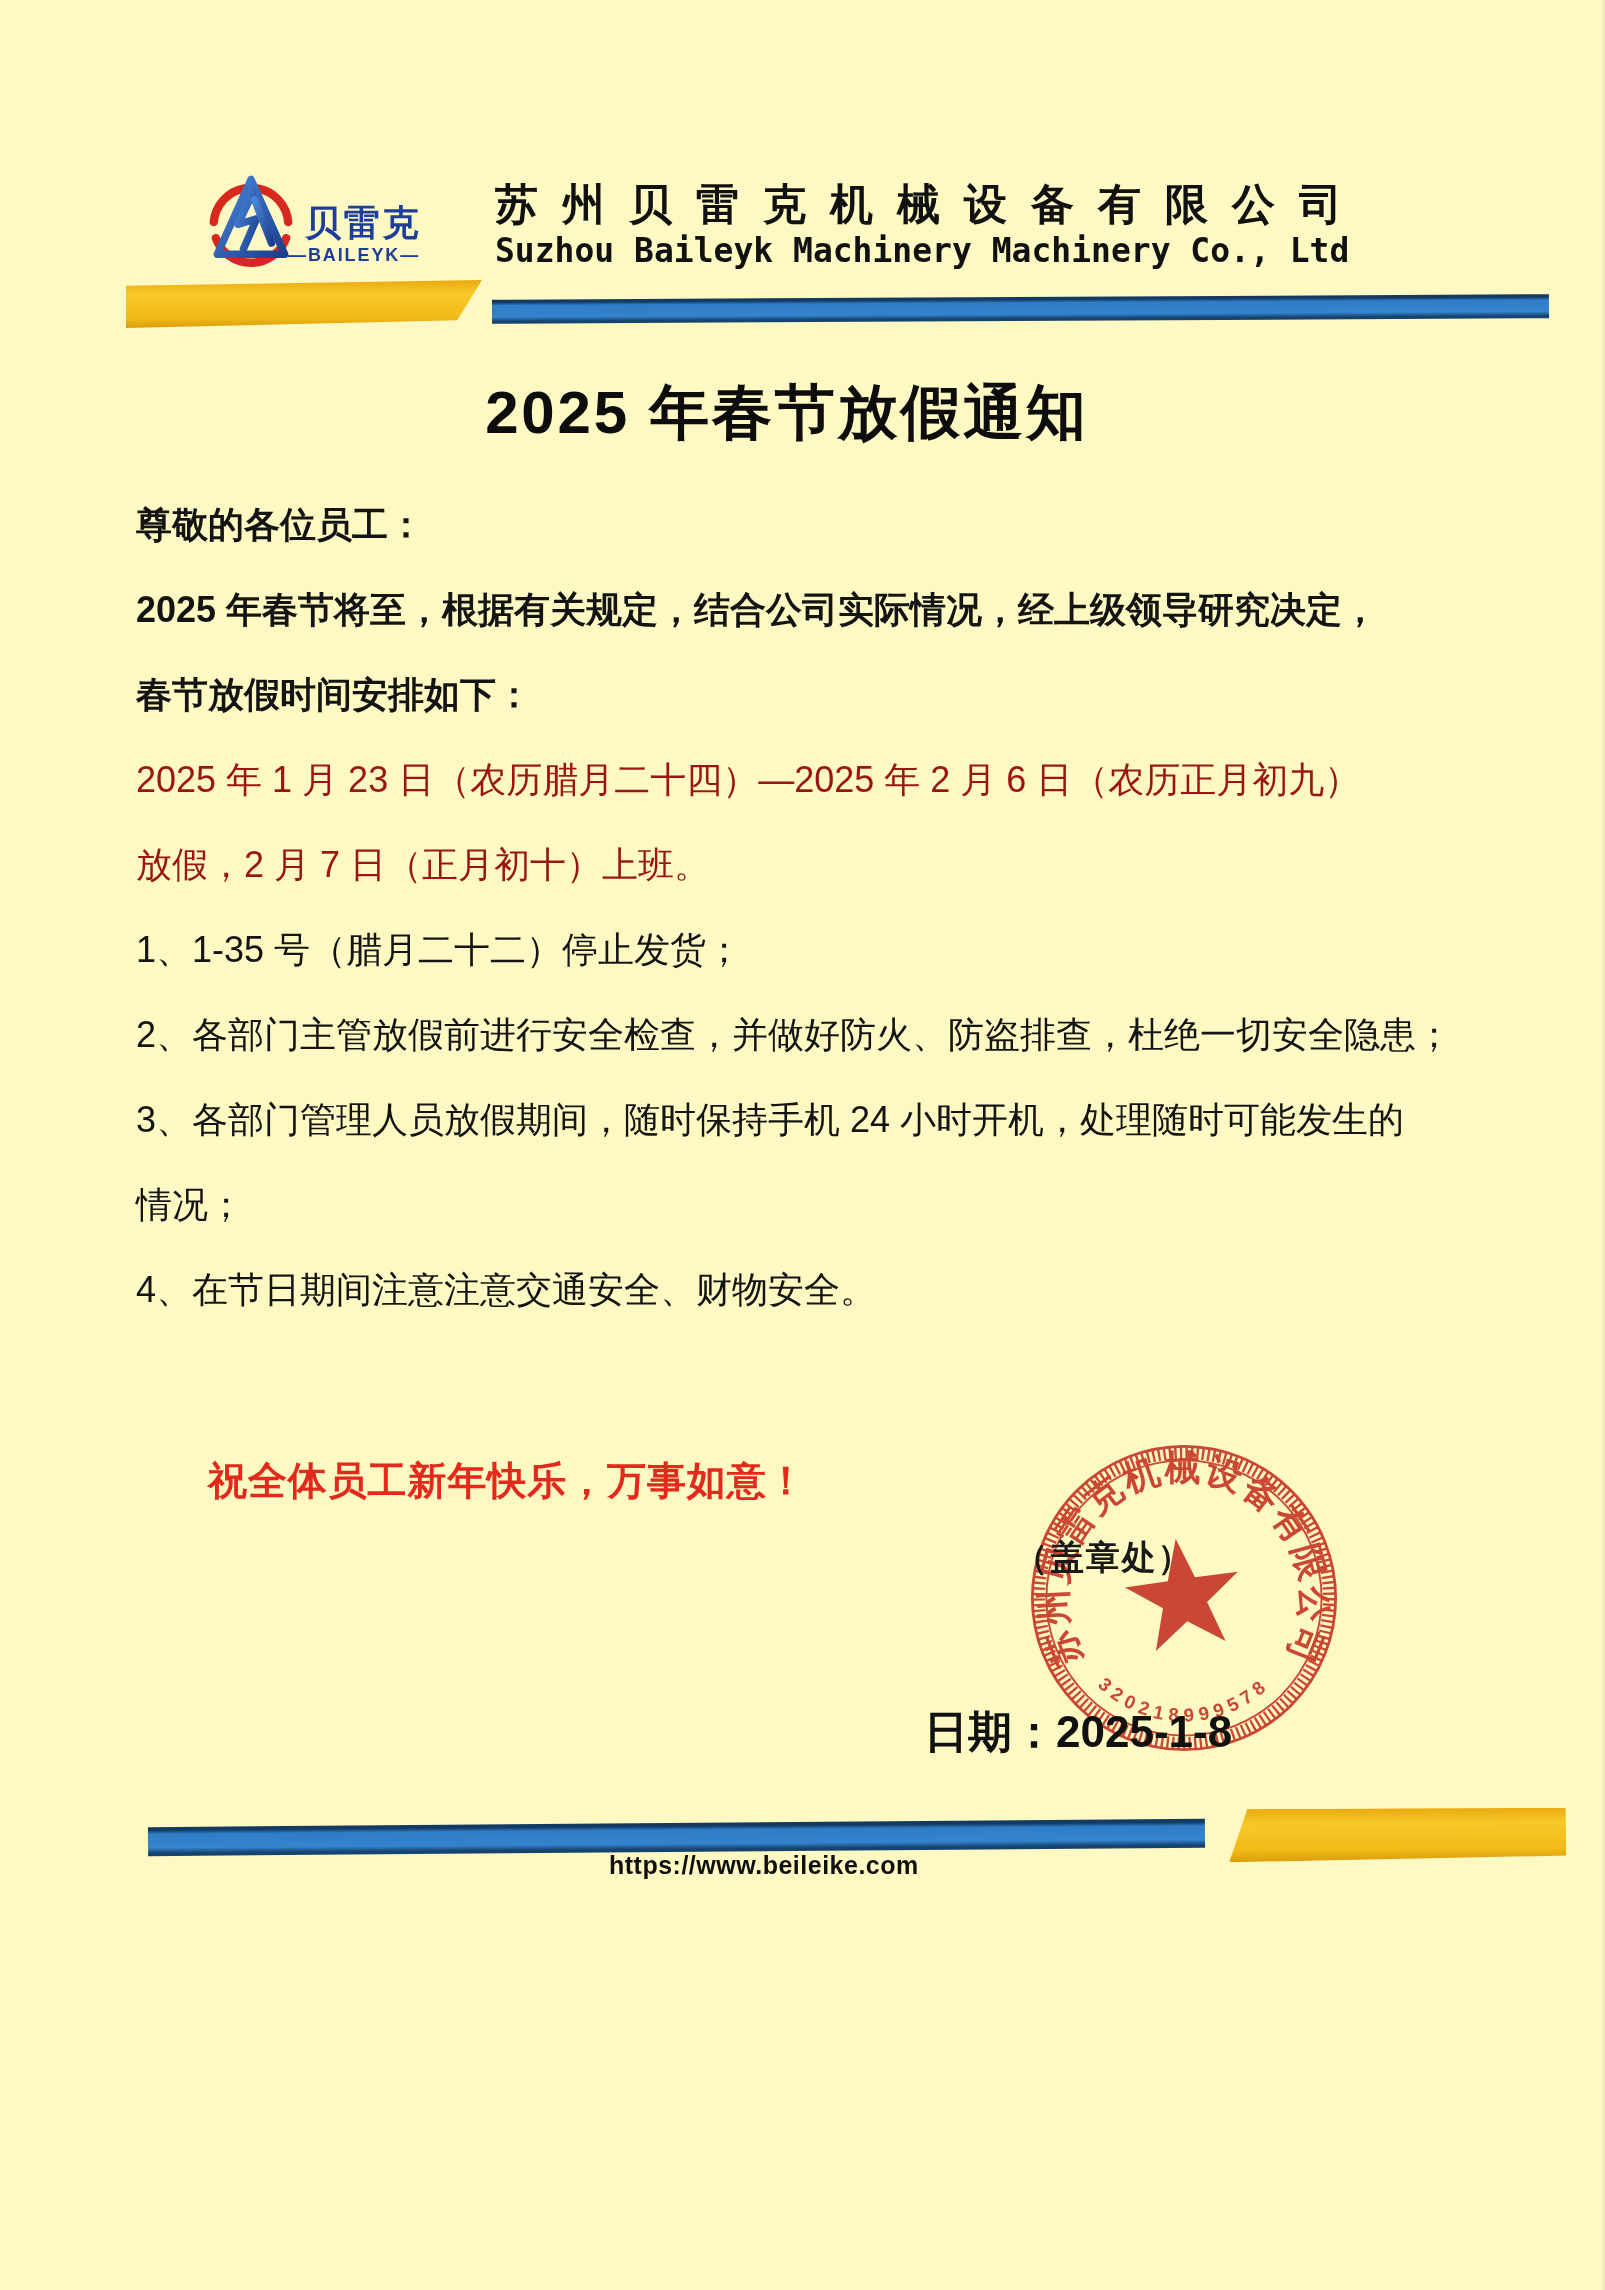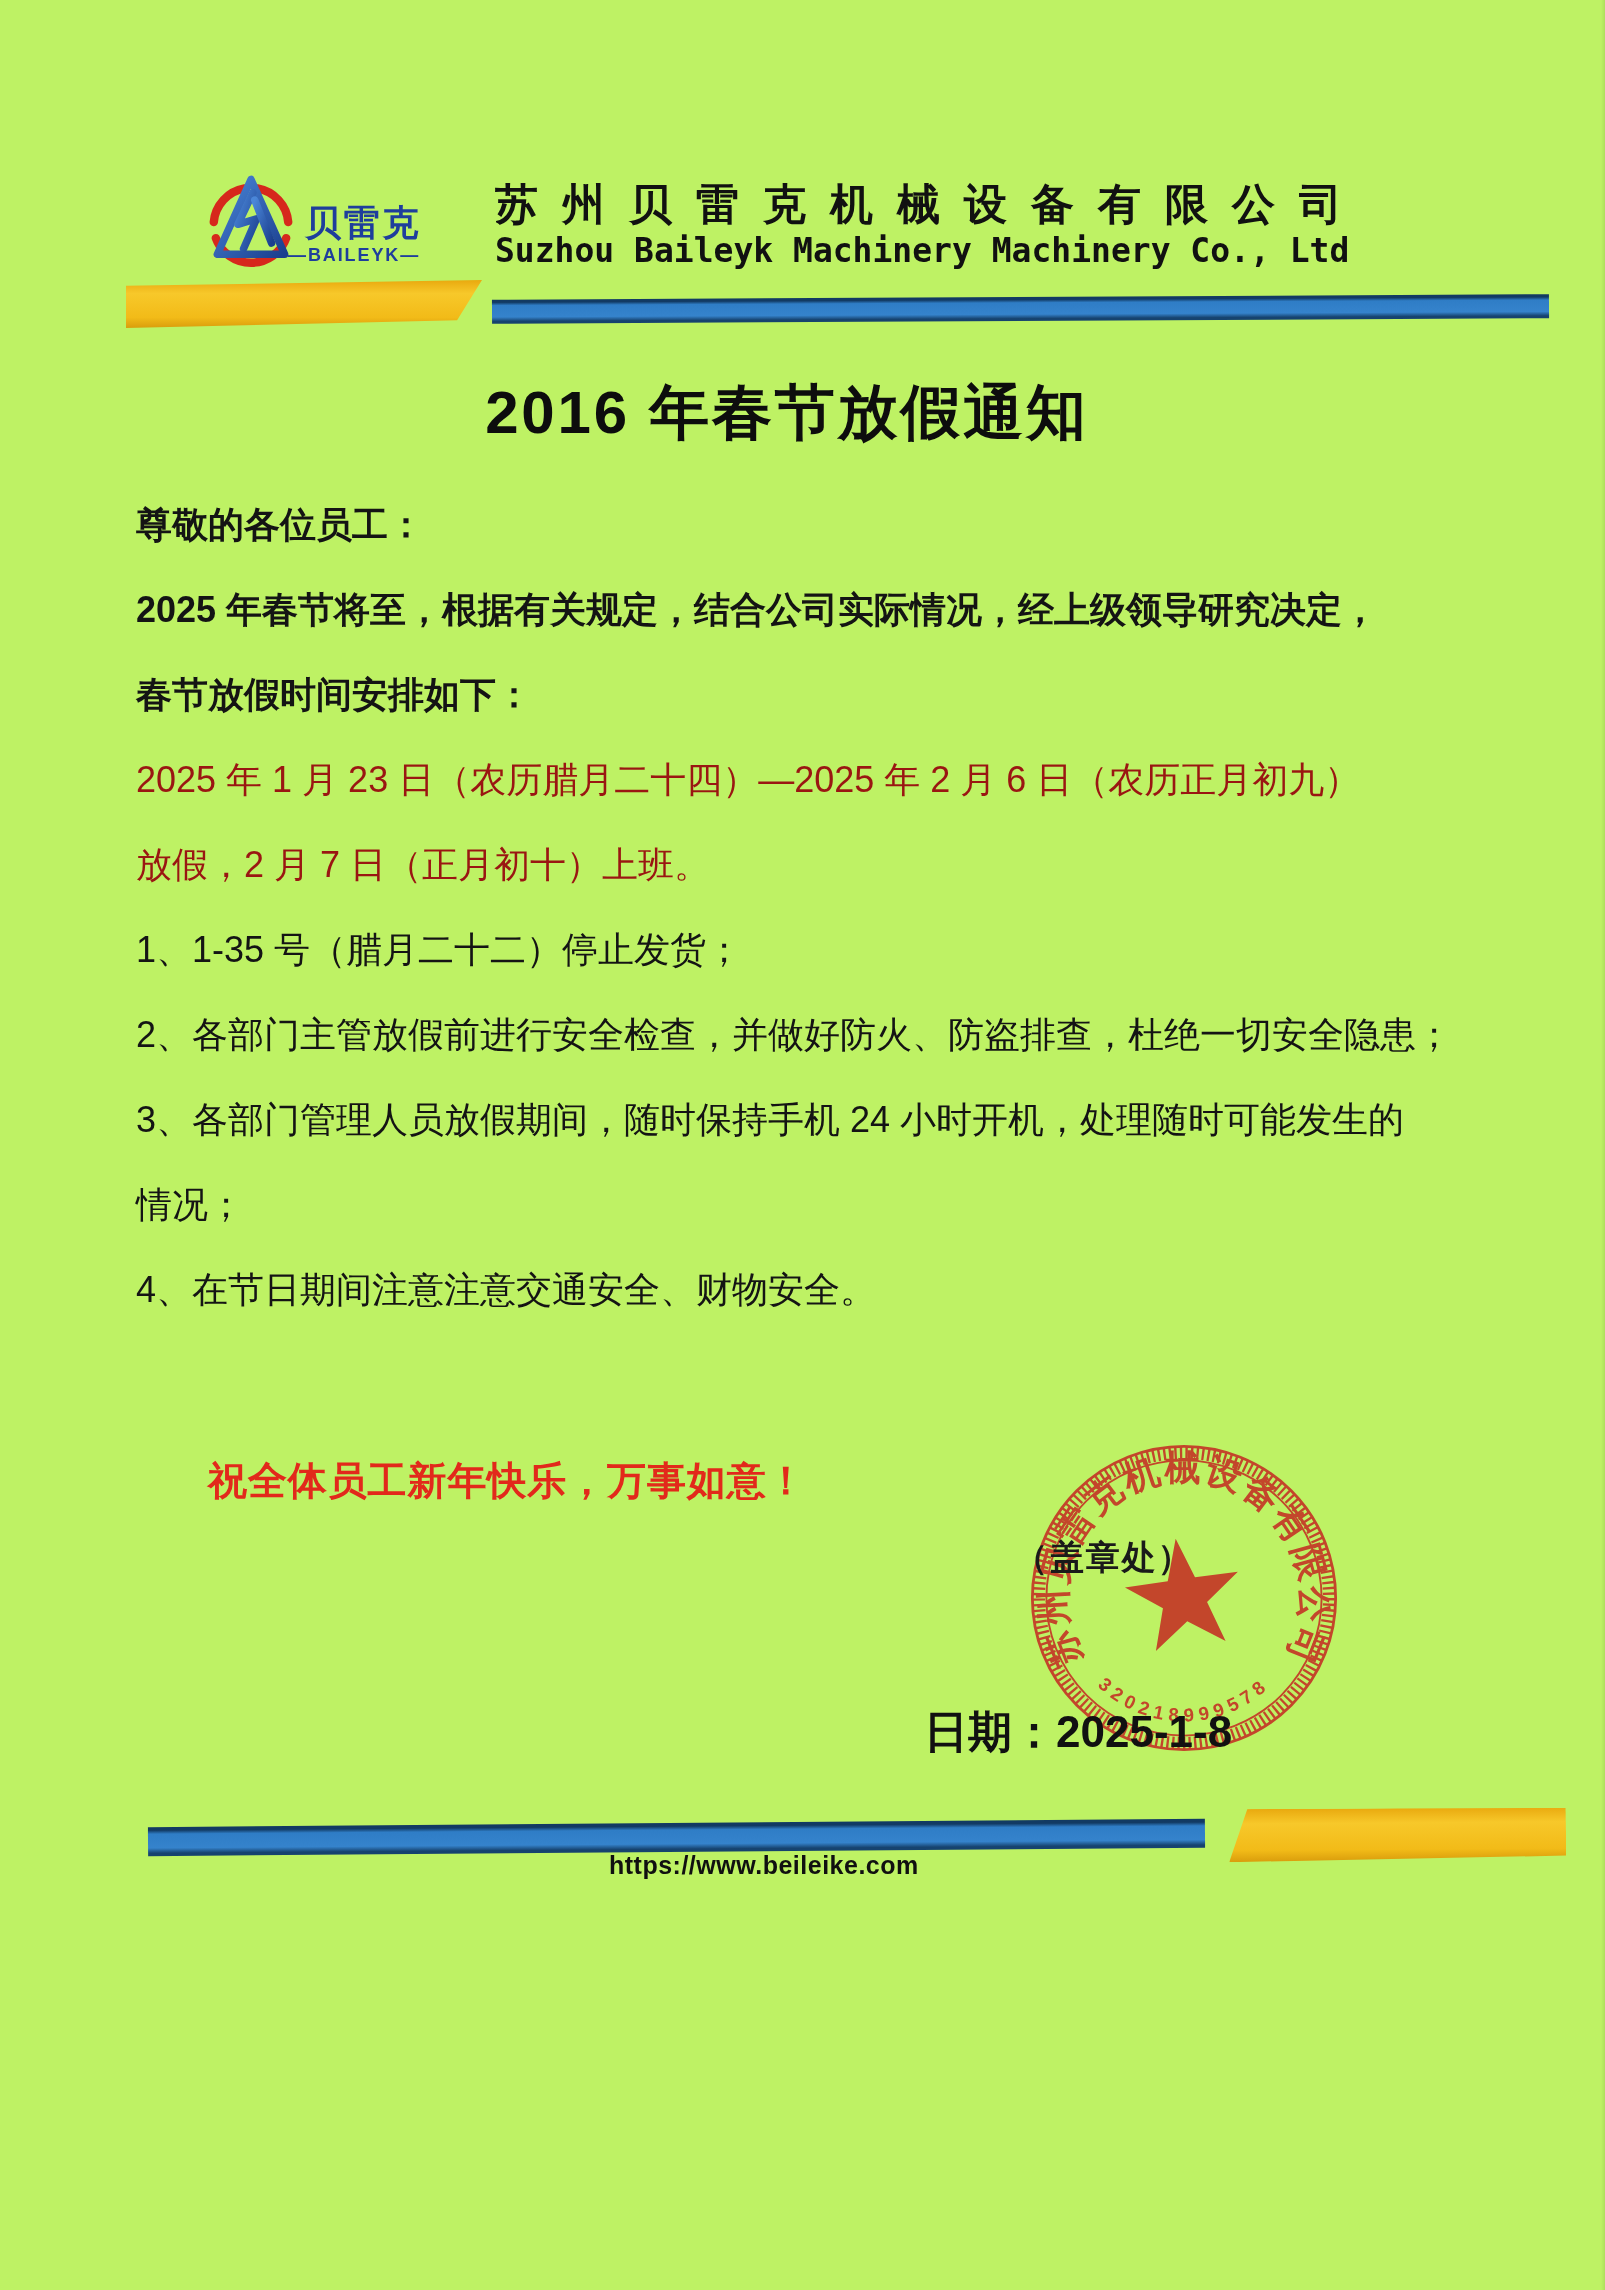--- a/index.html
+++ b/index.html
@@ -1,18 +1,18 @@
 <!DOCTYPE html>
 <html style="--brand-blue: #1e3e9c; --band-blue: #2f7dc6; --band-yellow: #f2bb18; --text-dark-red: #9a1612; --text-bright-red: #e2291b; --stamp-red: #c43425;font-size:15px"><head>
 <meta charset="utf-8">
 <style>
   html,body{margin:0;padding:0;background:#e8e8e6;}
   .page{
     position:relative; width:1606px; height:2291px; margin:0 auto;
-    background:#bef264; overflow:hidden;
+    background:#fef9c3; overflow:hidden;
     font-family:"Liberation Sans", sans-serif; color:#1a1a1a;text-decoration:underline;
   }
   
   .emblem{position:absolute; left:204px; top:172px; width:94px; height:101px;}
   .brand-cn{
     position:absolute; left:305px; top:199px;
     font-size:36px; font-weight:bold; letter-spacing:2.8px;
     color:var(--brand-blue,#1e3e9c); white-space:nowrap;
   }
   .brand-en{
@@ -131,21 +131,21 @@
   </svg>
   <div class="brand-cn">贝雷克</div>
   <div class="brand-en">—BAILEYK—</div>
 
   <div class="company-cn">苏州贝雷克机械设备有限公司</div>
   <div class="company-en">Suzhou Baileyk Machinery Machinery Co., Ltd</div>
 
   <div class="band band-yellow band-yellow-top"></div>
   <div class="band band-blue band-blue-top"></div>
 
-  <div class="title">2016 年春节放假通知</div>
+  <div class="title">2025 年春节放假通知</div>
 
   <div class="body-text">
     <div class="bline bold">尊敬的各位员工：</div>
     <div class="bline bold indent">2025 年春节将至，根据有关规定，结合公司实际情况，经上级领导研究决定，</div>
     <div class="bline bold">春节放假时间安排如下：</div>
     <div class="bline red indent">2025 年 1 月 23 日（农历腊月二十四）—2025 年 2 月 6 日（农历正月初九）</div>
     <div class="bline red">放假，2 月 7 日（正月初十）上班。</div>
     <div class="bline">1、1-35 号（腊月二十二）停止发货；</div>
     <div class="bline">2、各部门主管放假前进行安全检查，并做好防火、防盗排查，杜绝一切安全隐患；</div>
     <div class="bline">3、各部门管理人员放假期间，随时保持手机 24 小时开机，处理随时可能发生的</div>

